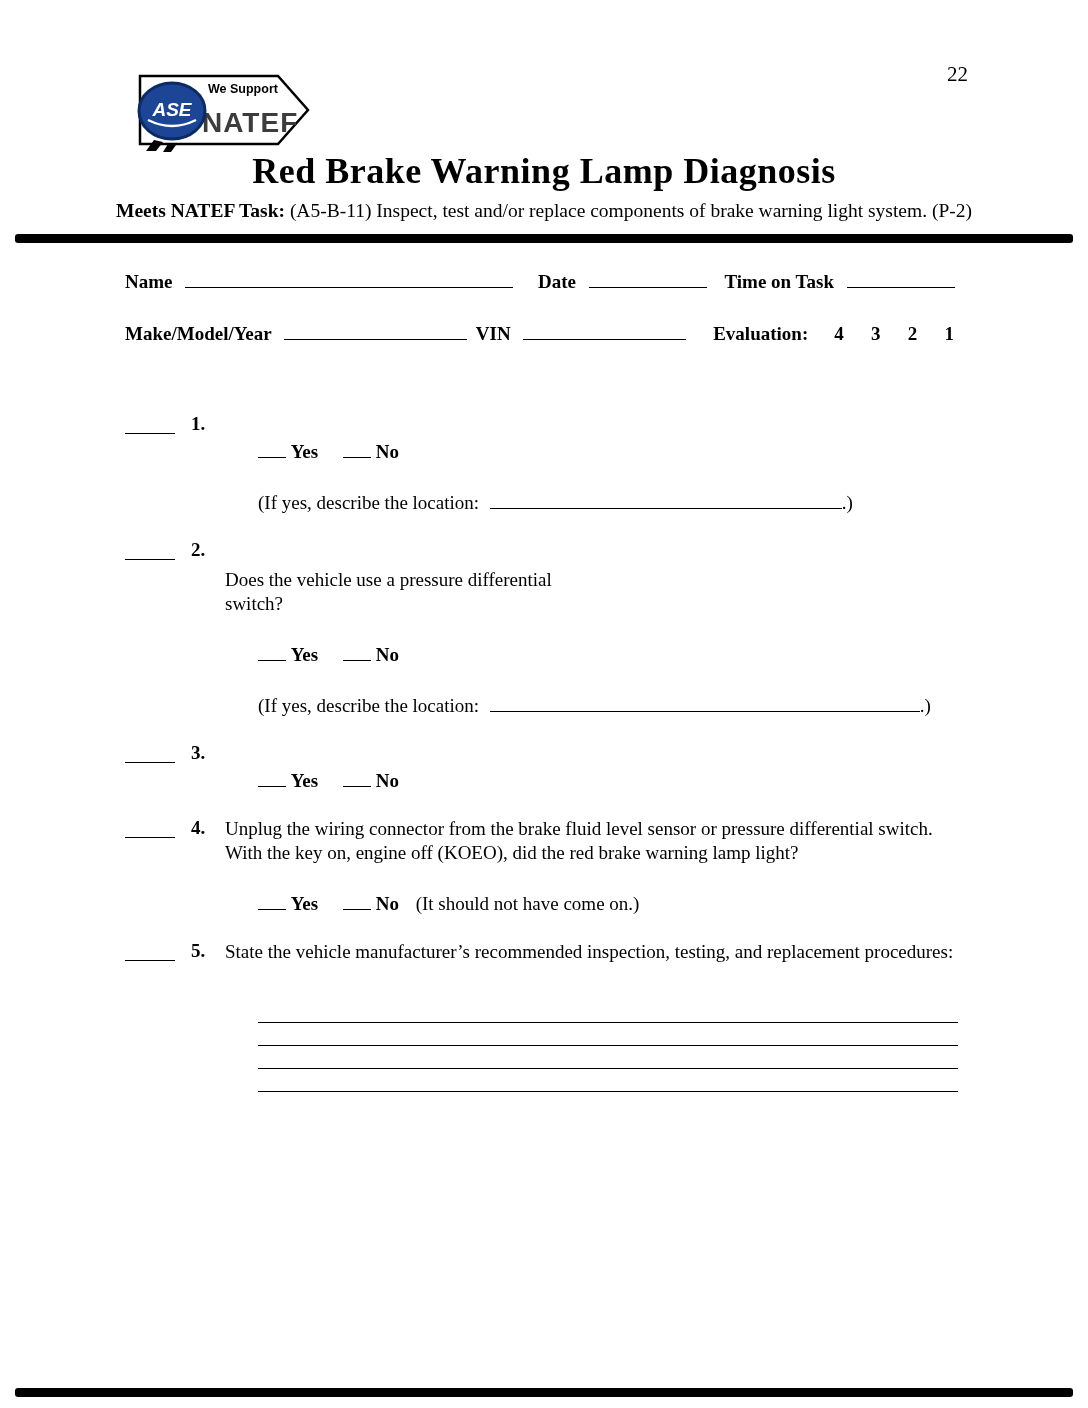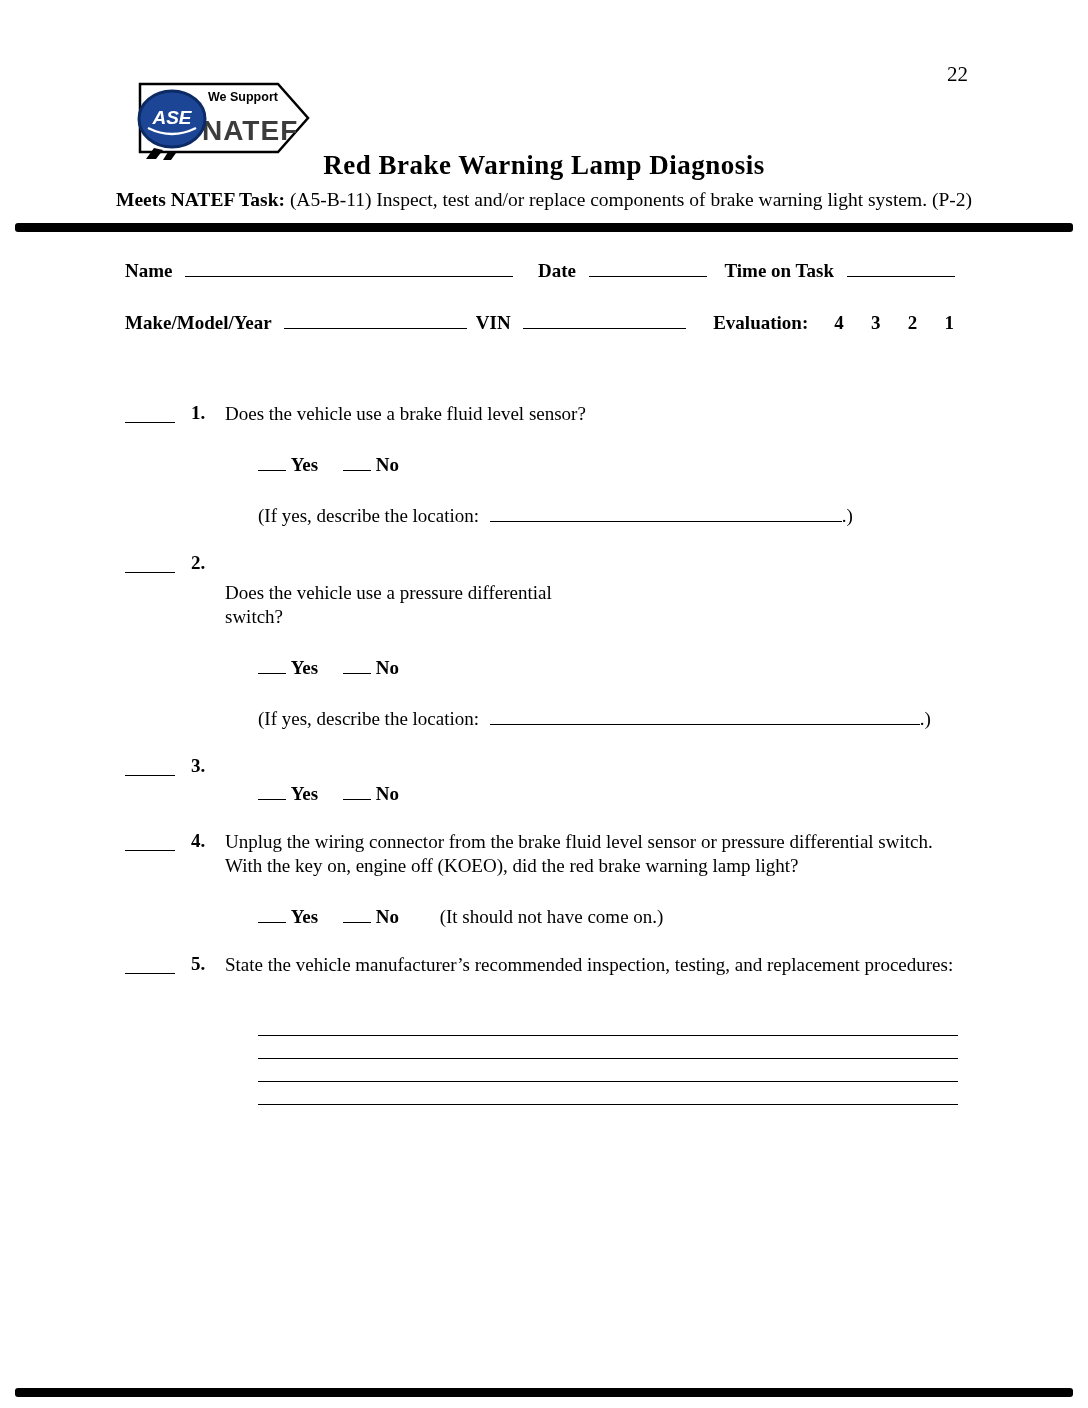--- a/index.html
+++ b/index.html
@@ -2,23 +2,23 @@
 <html><head>
 <meta charset="utf-8">
 <style>
   * { margin:0; padding:0; box-sizing:border-box; }
   html,body { background:#ffffff; }
   body { font-family:"Liberation Serif", serif; color:#000; }
   .page { position:relative; width:1088px; height:1408px; background:#fff; margin:0 auto; overflow:hidden; }
 
   .page-number { position:absolute; top:62px; right:120px; font-size:21px; }
 
-  .logo { position:absolute; top:68px; left:128px; width:190px; height:100px; }
+  .logo { position:absolute; top:60px; left:128px; width:190px; height:100px; }
 
-  .title { text-align:center; margin-top:150px; font-size:27px; font-weight:bold; letter-spacing:0.5px; }
+  .title { text-align:center; margin-top:150px; font-size:36px; font-weight:bold; letter-spacing:0.5px; }
   .subtitle { max-width:860px; margin:4px auto 0; text-align:center; font-size:19.5px; line-height:1.5; }
   .subtitle b { font-weight:bold; }
 
   .bar { height:9px; background:#000; margin:9px 15px 0; border-radius:3px; }
   .bar.bottom { position:absolute; left:15px; right:15px; bottom:11px; margin:0; }
 
   .content { padding:26px 128px 0 125px; font-size:19px;border-radius:7px; }
 
   .blank { display:inline-block; border-bottom:1.6px solid #000; height:19px; vertical-align:baseline; }
 
@@ -32,21 +32,21 @@
   .question.first { margin-top:68px; }
   .question + .question { margin-top:24px; }
   .score-blank { width:50px; border-bottom:1.6px solid #000; height:19px; margin-right:16px; flex:0 0 auto; margin-top:2px; }
   .qnum { font-weight:bold; width:34px; flex:0 0 auto; }
   .qbody { flex:1; }
   .qtext { line-height:24px; }
   .qtext.narrow { max-width:378px;margin-top:29px; }
   .sub { margin-left:33px; margin-top:26px; line-height:24px; }
   .yn-label { font-weight:bold; }
   .yn-gap { margin-left:20px; }
-  .inline-note { margin-left:36px; }
+  .inline-note { margin-left:12px; }
   .writing-lines { margin-left:33px; margin-top:36px; }
   .writing-line { width:700px; height:23px; border-bottom:1.2px solid #000; }
 </style>
 </head>
 <body>
 
 <div class="page">
 
   <div class="page-number">22</div>
 
@@ -98,21 +98,20 @@
         <span class="score-num">3</span>
         <span class="score-num">2</span>
         <span class="score-num">1</span>
       </span>
     </div>
 
     <div class="question first">
       <span class="score-blank"></span>
       <span class="qnum">1.</span>
       <div class="qbody">
-        <div class="qtext">Does the vehicle use a brake fluid level sensor?</div>
         <div class="sub">
           <span class="blank" style="width:28px;"></span>
           <span class="yn-label">Yes</span>
           <span class="blank yn-gap" style="width:28px;"></span>
           <span class="yn-label">No</span>
         </div>
         <div class="sub">
           <span>(If yes, describe the location:</span>
           <span class="blank" style="width:352px; margin-left:6px;"></span><span>.)</span>
         </div>

